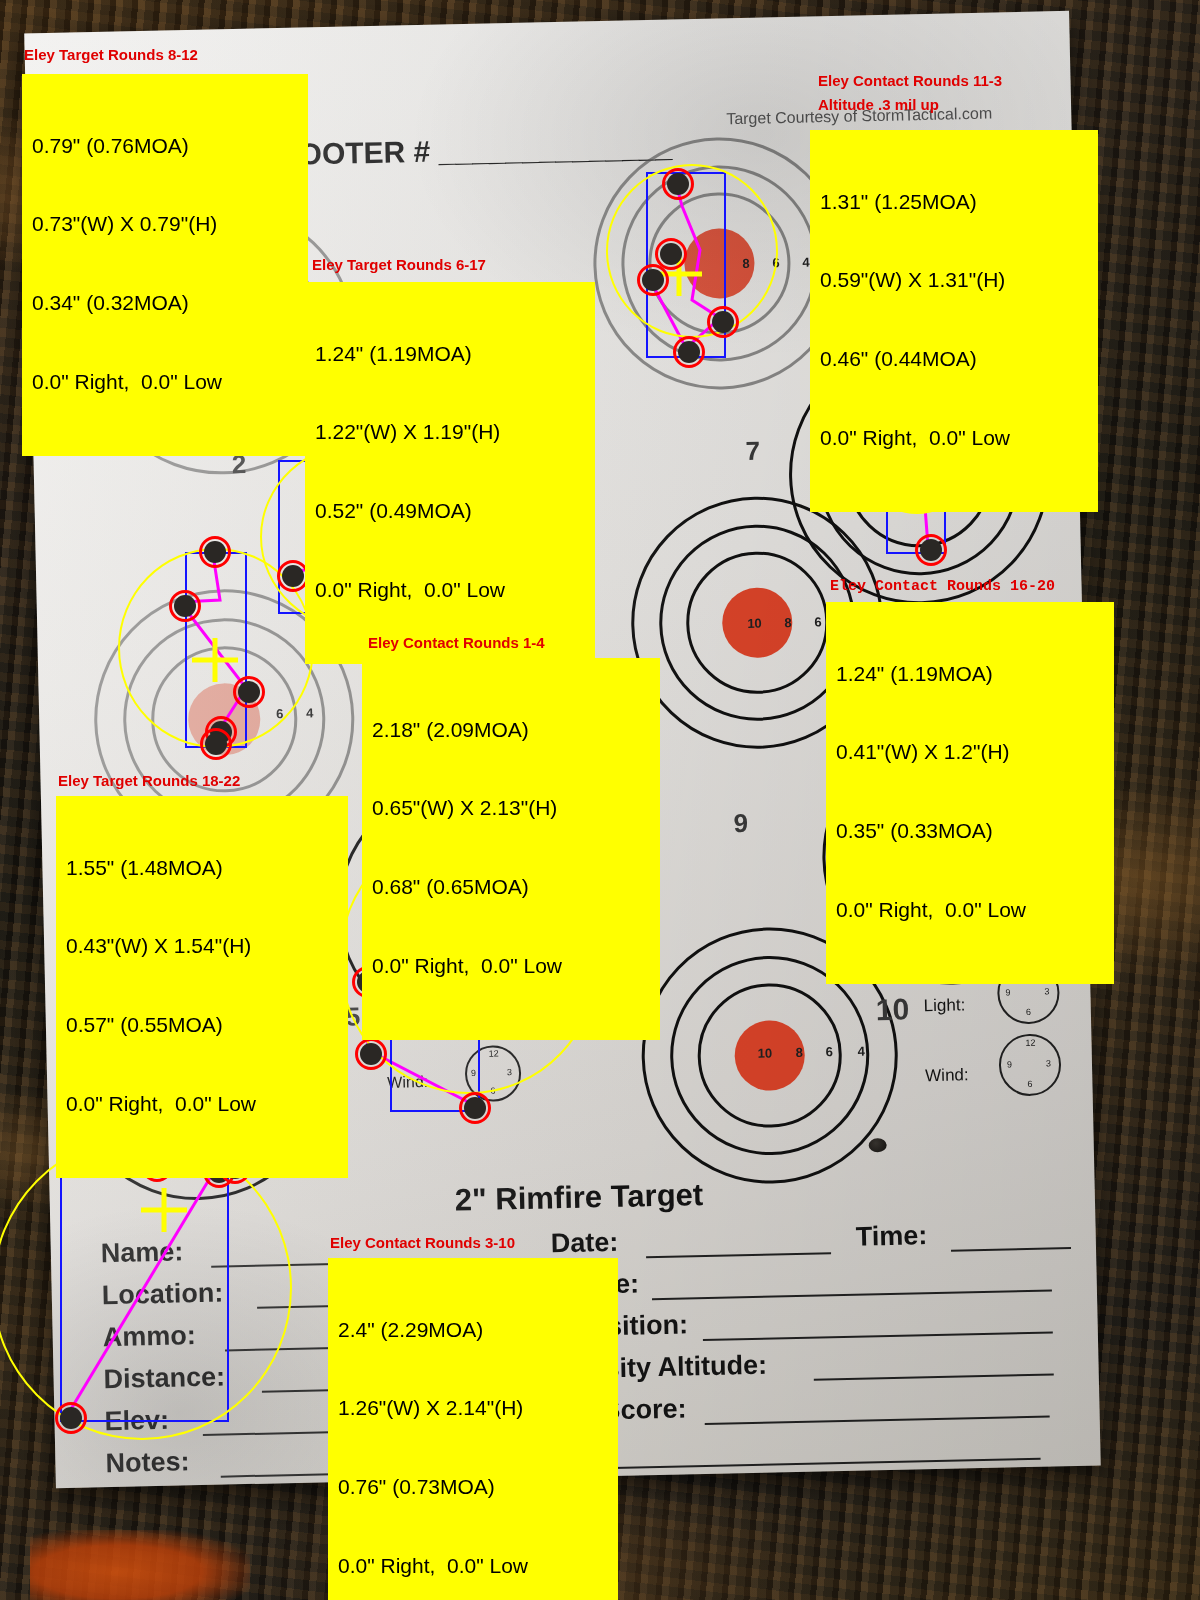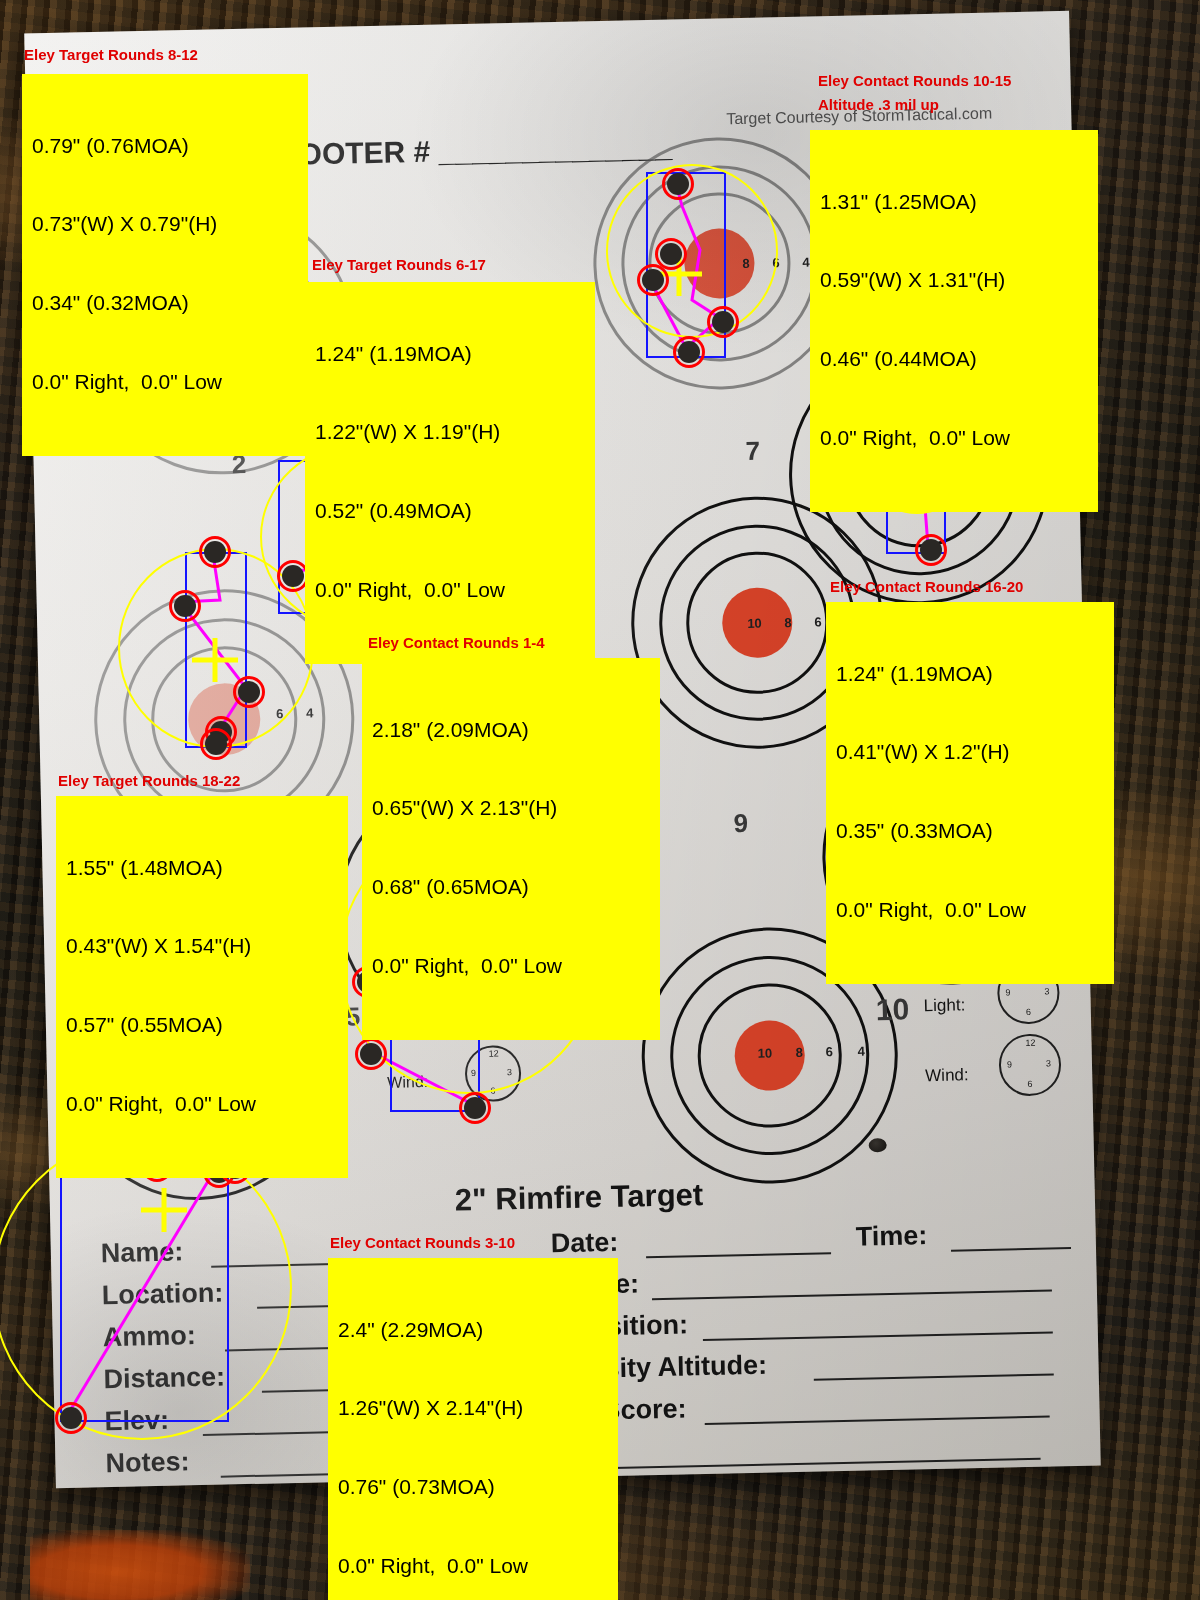--- a/index.html
+++ b/index.html
@@ -428,21 +428,21 @@
     </div>
 
   <div class="ntitle" style="left:24px;top:46px;">Eley Target Rounds 8-12</div>
   <div class="note" style="left:22px;top:74px;width:266px;">
     <span class="line">0.79" (0.76MOA)</span>
     <span class="line">0.73"(W) X 0.79"(H)</span>
     <span class="line">0.34" (0.32MOA)</span>
     <span class="line">0.0" Right,  0.0" Low</span>
   </div>
 
-  <div class="ntitle" style="left:818px;top:72px;">Eley Contact Rounds 10-15</div>
+  <div class="ntitle" style="left:818px;top:72px;">Eley Contact Rounds 11-3</div>
   <div class="ntitle" style="left:818px;top:96px;">Altitude .3 mil up</div>
   <div class="note" style="left:810px;top:130px;width:268px;">
     <span class="line">1.31" (1.25MOA)</span>
     <span class="line">0.59"(W) X 1.31"(H)</span>
     <span class="line">0.46" (0.44MOA)</span>
     <span class="line">0.0" Right,  0.0" Low</span>
   </div>
 
   <div class="ntitle" style="left:312px;top:256px;">Eley Target Rounds 6-17</div>
   <div class="note" style="left:305px;top:282px;width:270px;">
@@ -453,21 +453,21 @@
   </div>
 
   <div class="ntitle" style="left:368px;top:634px;">Eley Contact Rounds 1-4</div>
   <div class="note" style="left:362px;top:658px;width:278px;">
     <span class="line">2.18" (2.09MOA)</span>
     <span class="line">0.65"(W) X 2.13"(H)</span>
     <span class="line">0.68" (0.65MOA)</span>
     <span class="line">0.0" Right,  0.0" Low</span>
   </div>
 
-  <div class="ntitle" style="left:830px;top:578px;">Eley Contact Rounds 16-20</div>
+  <div class="ntitle" style="left:830px;top:578px;font-family:Liberation Mono, monospace;">Eley Contact Rounds 16-20</div>
   <div class="note" style="left:826px;top:602px;width:268px;">
     <span class="line">1.24" (1.19MOA)</span>
     <span class="line">0.41"(W) X 1.2"(H)</span>
     <span class="line">0.35" (0.33MOA)</span>
     <span class="line">0.0" Right,  0.0" Low</span>
   </div>
 
   <div class="ntitle" style="left:58px;top:772px;">Eley Target Rounds 18-22</div>
   <div class="note" style="left:56px;top:796px;width:272px;">
     <span class="line">1.55" (1.48MOA)</span>

